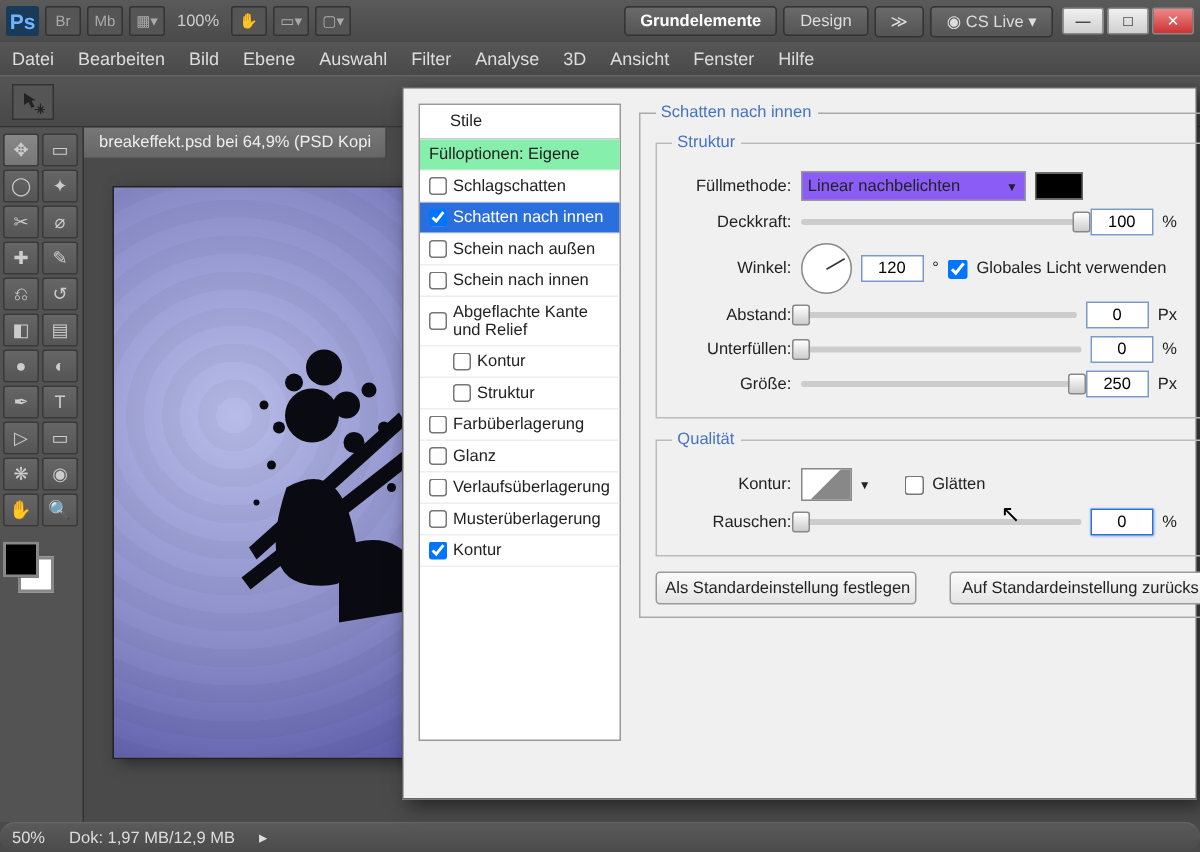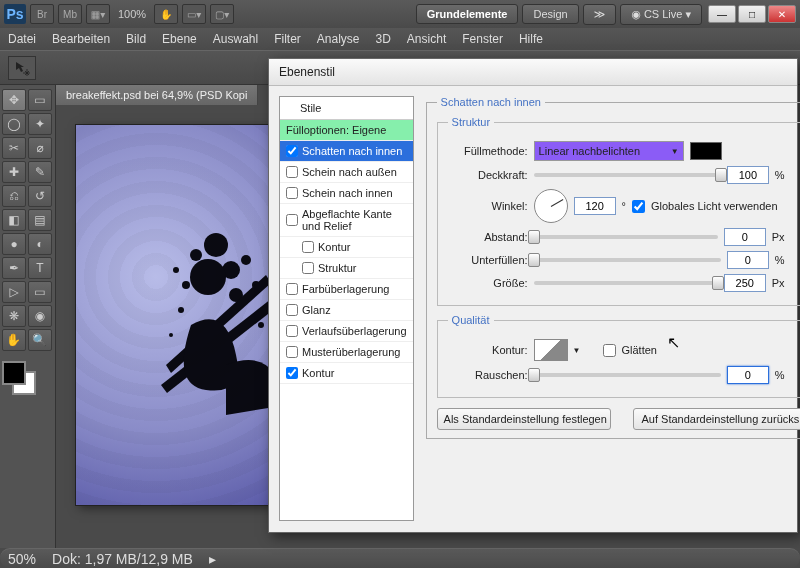--- a/index.html
+++ b/index.html
@@ -25,21 +25,21 @@
 .tool.sel { background: linear-gradient(#888,#777); }
 .swatches { width: 48px; height: 40px; position: relative; margin-top: 8px; }
 .swatch-fg { position: absolute; width: 24px; height: 24px; background: #000; border: 2px solid #888; top: 0; left: 0; }
 .swatch-bg { position: absolute; width: 24px; height: 24px; background: #fff; border: 2px solid #888; top: 10px; left: 10px; }
 .canvas-area { flex: 1; background: #4a4a4a; position: relative; overflow: hidden; }
 .doc-tab { background: linear-gradient(#777,#666); color: #eee; font-size: 11px; padding: 4px 10px; display: inline-block; border-right: 1px solid #444; }
 .canvas-wrap { padding: 20px 0 0 20px; }
 .canvas { width: 200px; height: 380px; background: radial-gradient(circle at 40% 40%, #b8bce8, #8a8cc8 60%, #5a5aa8); box-shadow: 0 0 0 1px #222, 3px 3px 10px rgba(0,0,0,0.5); position: relative; overflow: hidden; }
 .canvas::after { content:''; position:absolute; inset:0; background: repeating-radial-gradient(circle at 40% 40%, transparent 0 12px, rgba(0,0,0,0.03) 12px 24px); }
 .splat { position: absolute; width: 180px; height: 220px; top: 90px; left: 60px; }
-.statusbar { position: absolute; bottom: 0; left: 0; right: 0; height: 20px; background: linear-gradient(#5a5a5a,#4a4a4a); border-top: 1px solid #666; display: flex; align-items: center; color: #ddd; font-size: 14px; padding: 0 8px; gap: 16px; border-radius: 10px; }
+.statusbar { position: absolute; bottom: 0; left: 0; right: 0; height: 20px; background: linear-gradient(#5a5a5a,#4a4a4a); border-top: 1px solid #666; display: flex; align-items: center; color: #ddd; font-size: 11px; padding: 0 8px; gap: 16px; border-radius: 10px; }
 
 .dialog { position: absolute; top: 58px; left: 268px; width: 530px; height: 475px; background: #f0f0f0; border: 1px solid #666; box-shadow: 4px 4px 12px rgba(0,0,0,0.5); font-size: 11px; color: #222; }
 .dialog-title { background: linear-gradient(#fafafa,#e4e4e4); border-bottom: 1px solid #bbb; padding: 6px 10px; font-size: 12px; }
 .dialog-body { display: flex; padding: 10px; gap: 12px; height: calc(100% - 28px); }
 .style-list { width: 180px; border: 1px solid #999; background: #fff; }
 .style-head { padding: 5px 20px; border-bottom: 1px solid #ccc; }
 .style-row { padding: 4px 6px; border-bottom: 1px solid #eee; display: flex; align-items: center; gap: 4px; }
 .style-row.fill { background: #86efac; }
 .style-row.sel { background: #2b6fdc; color: #fff; }
 .style-row.indent { padding-left: 22px; }
@@ -169,25 +169,28 @@
   </div>
 </div>
 
 <div class="statusbar">
   <span>50%</span>
   <span>Dok: 1,97 MB/12,9 MB</span>
   <span>▸</span>
 </div>
 
 <div class="dialog">
-  <div class="dialog-title">Ebenenstil</div>
   <div class="dialog-body">
     <div class="style-list">
       <div class="style-head">Stile</div>
       <div class="style-row fill">Fülloptionen: Eigene</div>
+      <div class="style-row">
+          <input type="checkbox" style="">
+          <span>Schlagschatten</span>
+        </div>
       <div class="style-row sel">
           <input type="checkbox" checked="" style="">
           <span>Schatten nach innen</span>
         </div>
       <div class="style-row">
           <input type="checkbox" style="">
           <span>Schein nach außen</span>
         </div>
       <div class="style-row">
           <input type="checkbox" style="">

